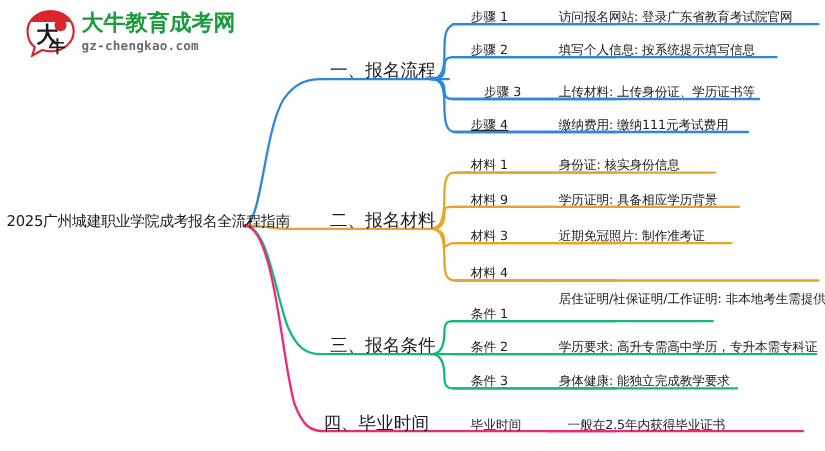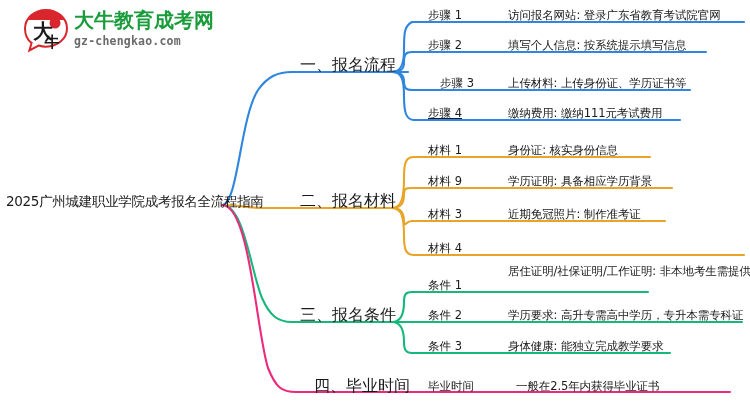--- a/index.html
+++ b/index.html
@@ -148,17 +148,17 @@
   <div class="node key" style="left:428px;top:241px;">材料 4</div>
   <div class="node leaf" style="left:508px;top:241px;margin-top:23px;">居住证明/社保证明/工作证明: 非本地考生需提供</div>
 
   <div class="node branch" style="left:300px;top:307px;">三、报名条件</div>
   <div class="node key" style="left:428px;top:278px;">条件 1</div>
   <div class="node key" style="left:428px;top:308px;">条件 2</div>
   <div class="node leaf" style="left:508px;top:308px;">学历要求: 高升专需高中学历，专升本需专科证</div>
   <div class="node key" style="left:428px;top:339px;">条件 3</div>
   <div class="node leaf" style="left:508px;top:339px;">身体健康: 能独立完成教学要求</div>
 
-  <div class="node branch" style="left:314px;top:378px;">四、毕业时间</div>
+  <div class="node branch" style="left:294px;top:378px;">四、毕业时间</div>
   <div class="node key" style="left:428px;top:379px;">毕业时间</div>
   <div class="node leaf" style="left:516px;top:379px;">一般在2.5年内获得毕业证书</div>
 
 </div>
 
 </body></html>

